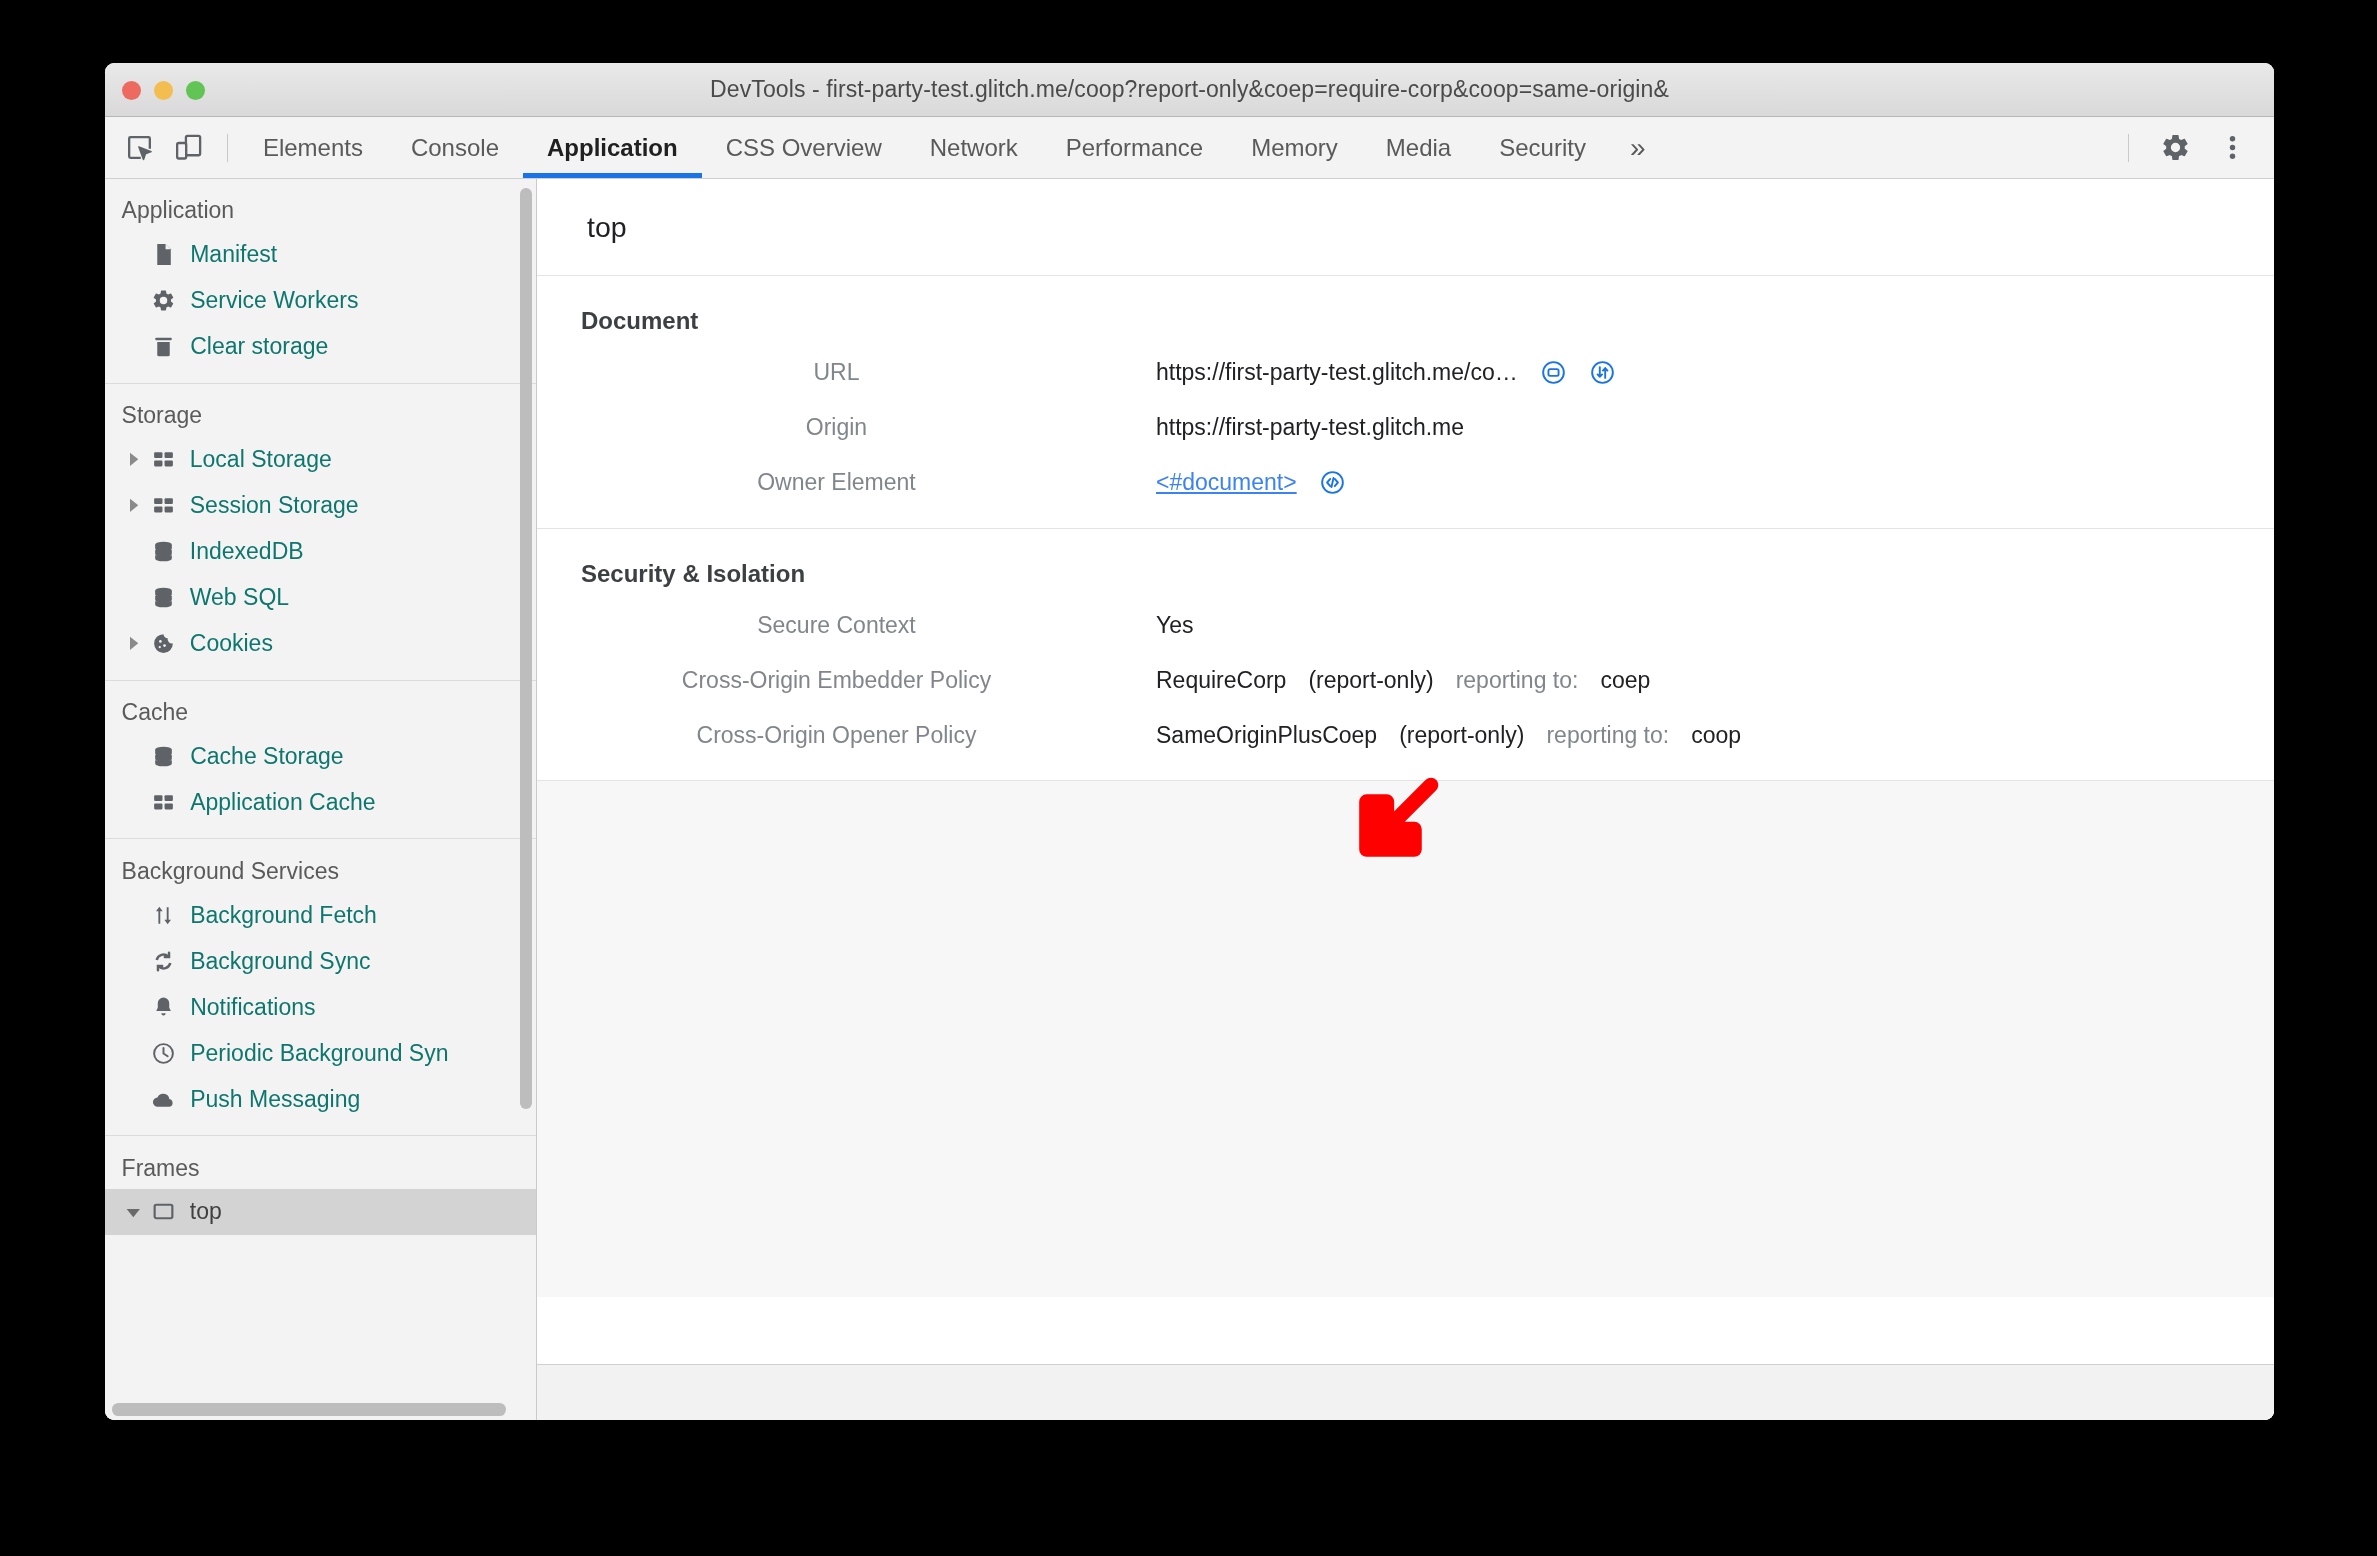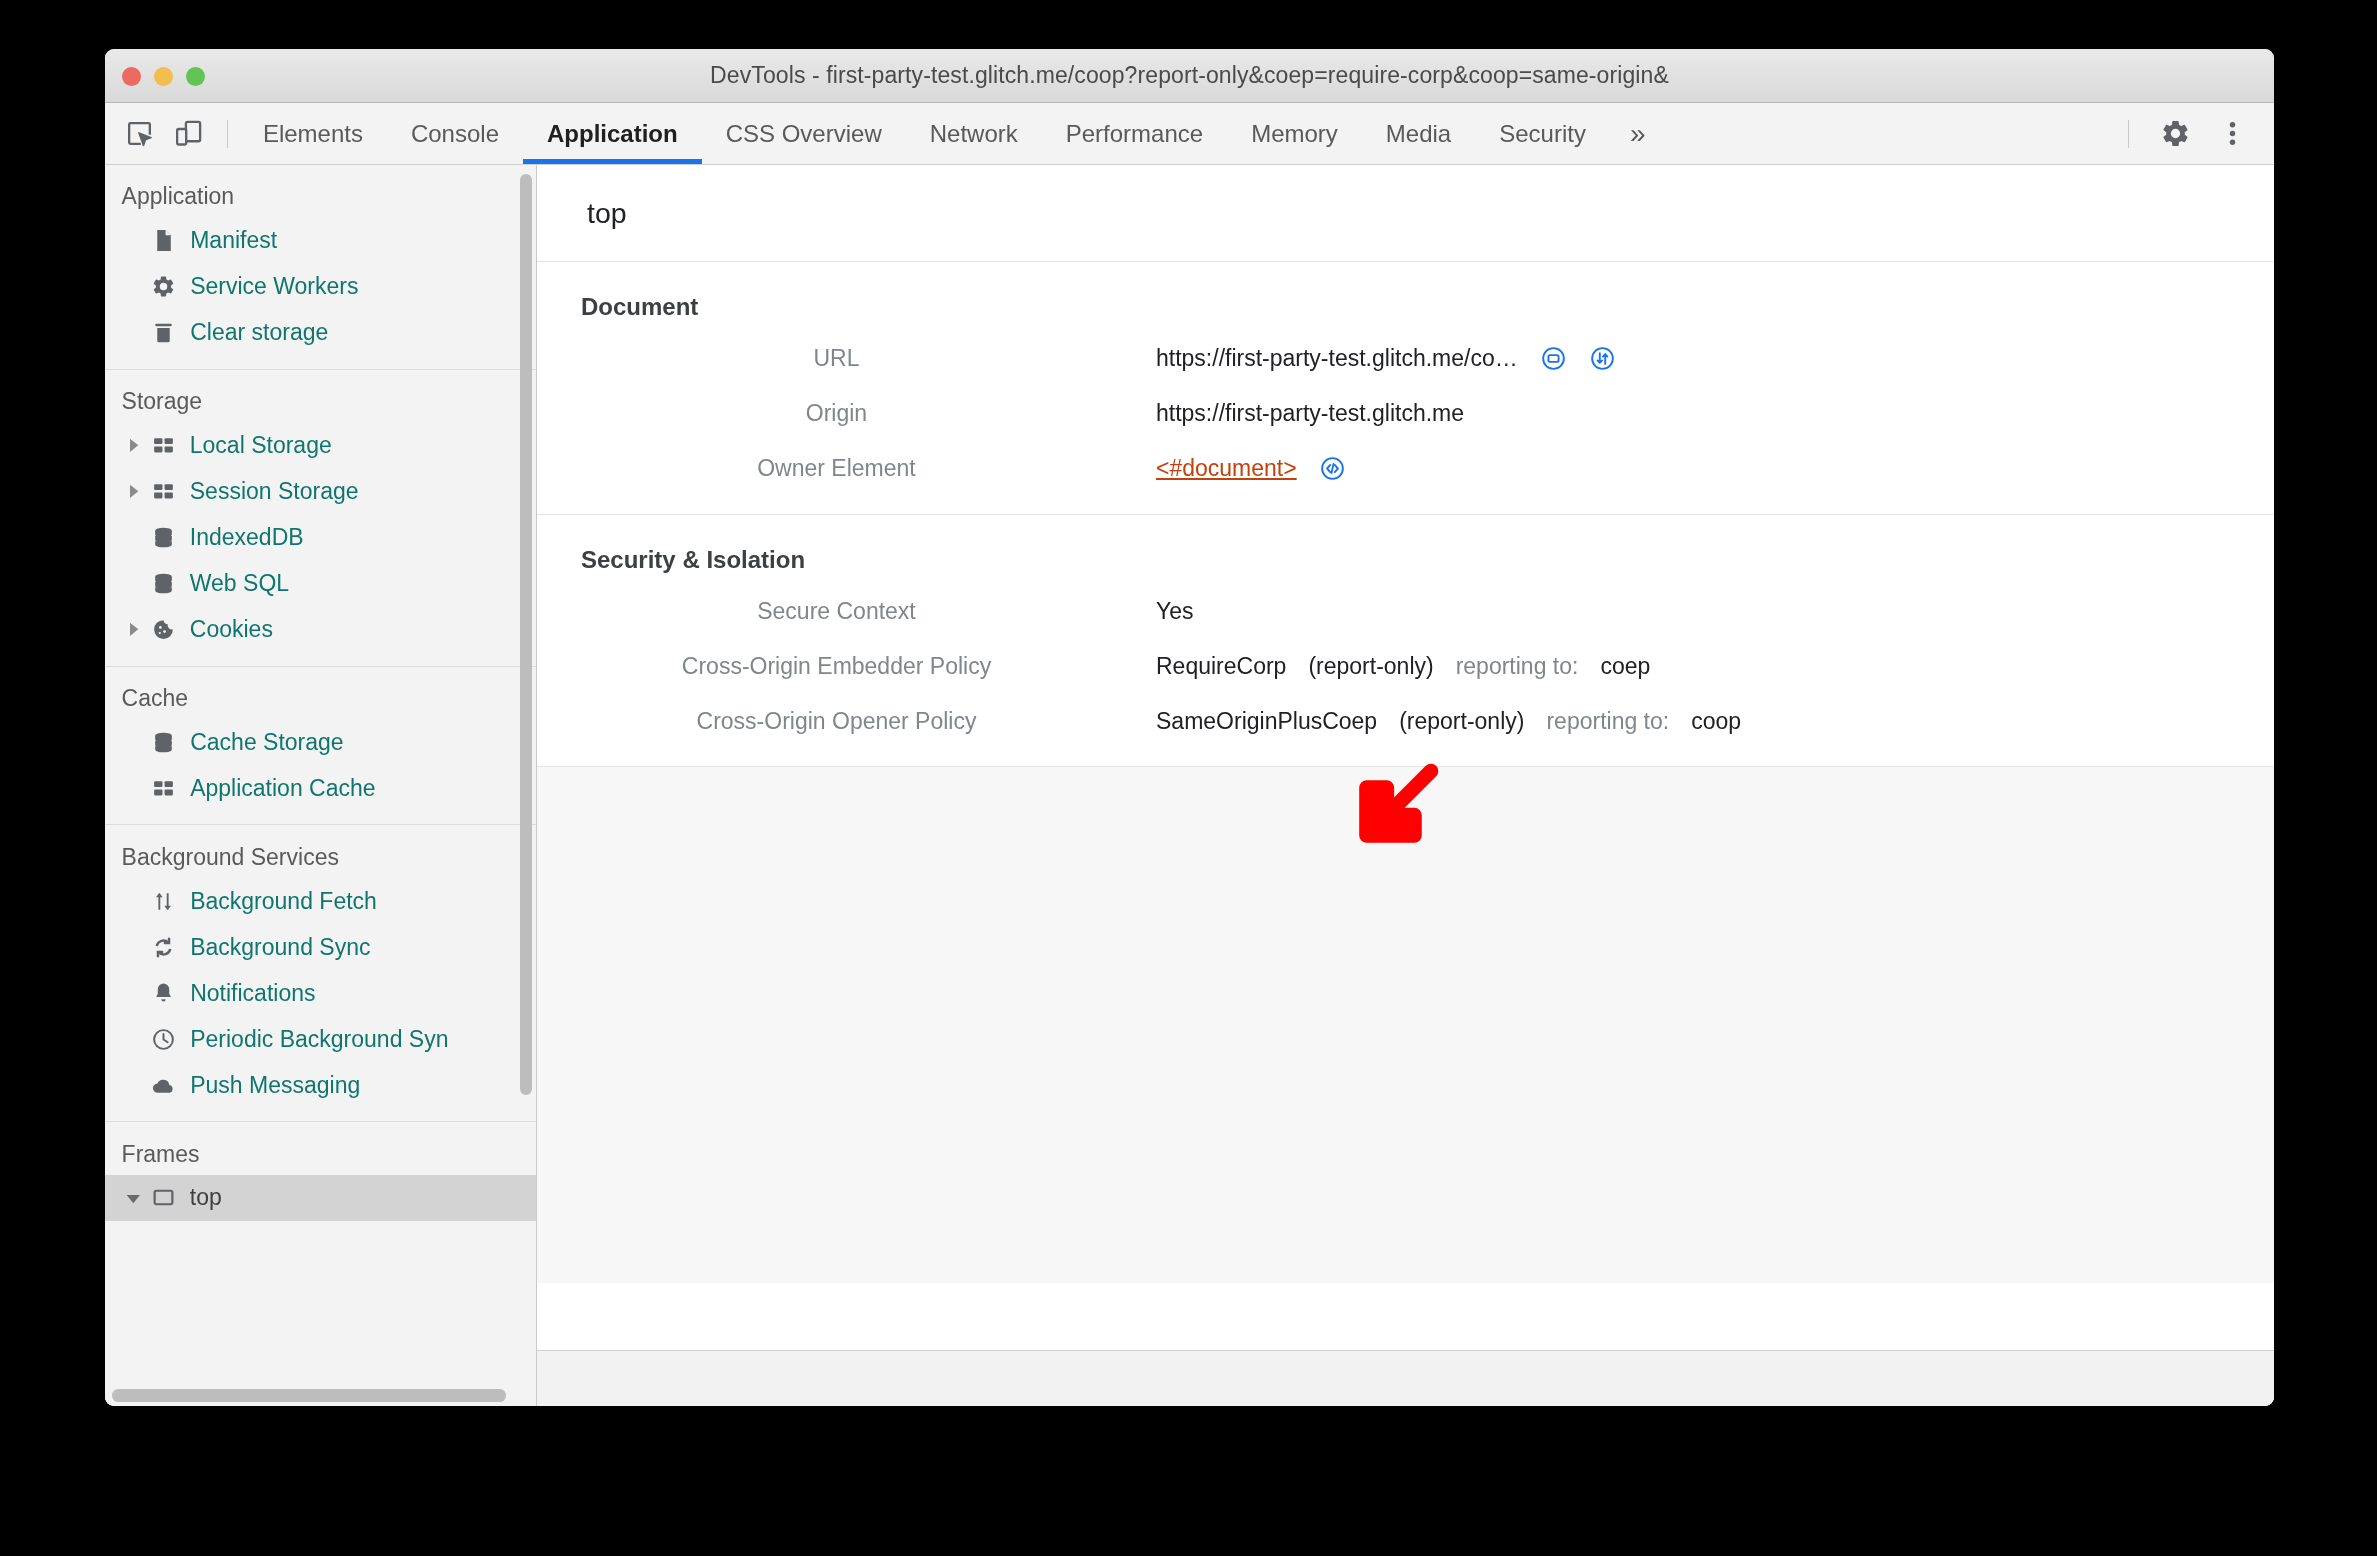--- a/index.html
+++ b/index.html
@@ -18,21 +18,21 @@
   #screen {
     position: absolute;
     left: 0; top: 0;
     width: 2377px;
     height: 1556px;
     background: #000000;
   }
   #window {
     position: absolute;
     left: 105px;
-    top: 49px;
+    top: 63px;
     width: 2169px;
     height: 1357px;
     background: #ffffff;
     border-radius: 9.2px;
     overflow: hidden;
     box-shadow: 0 0 1.8px rgba(0,0,0,.35);
   }
 
   
   #titlebar {
@@ -261,21 +261,21 @@
     color: #202124;
   }
   .report-to {
     color: #80868b;
   }
   .report-to b {
     color: #202124;
     font-weight: 400;
   }
   .link {
-    color: #c2410c;
+    color: #3b82f6;
     text-decoration: underline;
   }
   .pad-sep { margin-left: 0; }
   .blue-ic { display: inline-flex; align-items: center; }
 
   #main-filler {
     background: #f7f7f7;
     height: 516px;
   }
   #main-footer {

